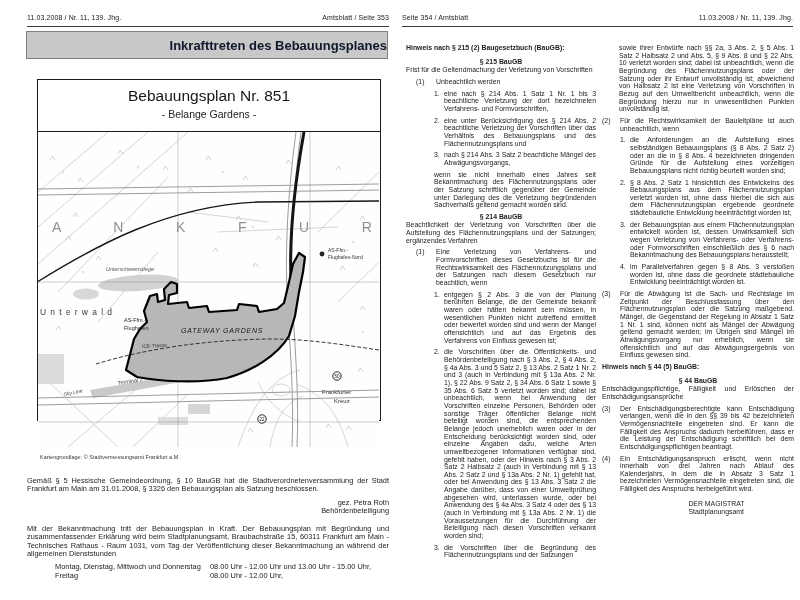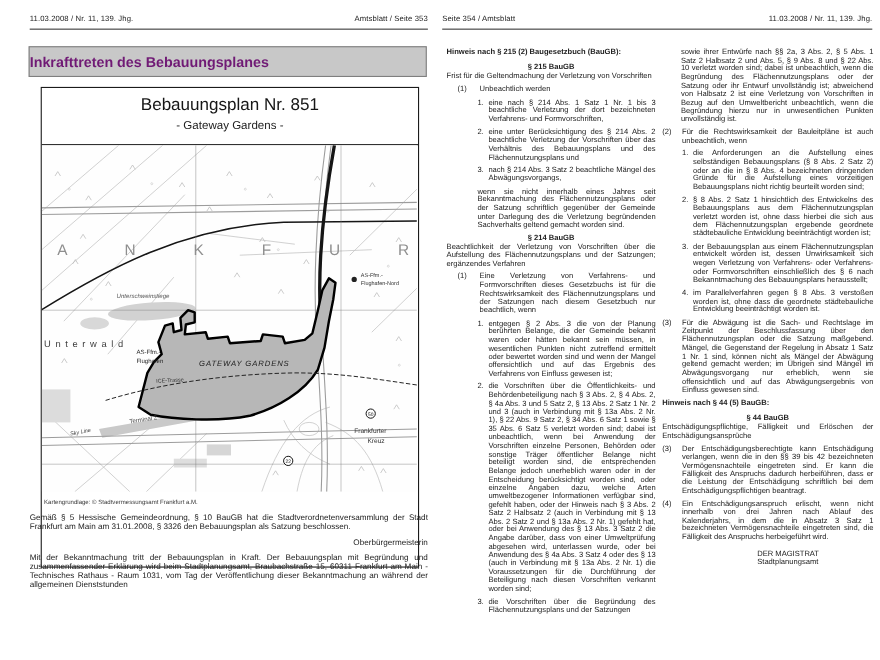--- a/index.html
+++ b/index.html
@@ -3,34 +3,34 @@
 <meta charset="utf-8">
 <style>
   html,body{margin:0;padding:0}
   body{width:800px;height:600px;position:relative;background:#fff;overflow:hidden;
        font-family:"Liberation Sans",sans-serif;color:#1c1c1c;
        -webkit-font-smoothing:antialiased}
   .hdr{position:absolute;display:flex;justify-content:space-between;
        font-size:7px;letter-spacing:.1px;color:#222}
   .rule{position:absolute;height:1px;background:#3a3a3a}
   
-  .titlebar{position:absolute;left:26px;top:42px;width:360px;height:26px;
+  .titlebar{position:absolute;left:26px;top:31px;width:360px;height:26px;
        background:#c8c8c8;border:1px solid #7f7f7f;display:flex;align-items:center;
-       justify-content:flex-start;font-weight:bold;font-size:13px;color:#701a75}
-  .map-box{position:absolute;left:37px;top:79px;width:344px;height:437px;
+       justify-content:flex-end;font-weight:bold;font-size:13px;color:#0f172a}
+  .map-box{position:absolute;left:37px;top:79px;width:344px;height:342px;
        border:1.5px solid #1b1b1b;background:#fff;box-sizing:border-box}
   .map-head{height:52px;border-bottom:1.4px solid #1b1b1b;text-align:center;
        box-sizing:border-box;padding-top:7px}
   .map-title{font-size:15.5px;color:#161616}
   .map-sub{font-size:10.5px;color:#222;margin-top:3px}
   .map-svg{display:block}
   .caption{position:absolute;left:40px;top:454px;font-size:5.5px;color:#3a3a3a}
   .left-body{position:absolute;left:27px;top:467px;width:362px;font-size:7.4px;
        line-height:8.3px;text-align:justify;color:#222}
-  .left-body p{margin:0 0 5px 0}
+  .left-body p{margin:10px 0 5px 0}
   .sig{text-align:right;margin:0 0 6px 0;line-height:8.3px}
   .hours{display:grid;grid-template-columns:155px 1fr;margin:2px 0 4px 28px;
        text-align:left;line-height:8.3px}
   
   .col{position:absolute;top:44px;font-size:6.9px;line-height:7.65px;
        text-align:justify;color:#222}
   .colA{left:406px;width:190px}
   .colB{left:602px;width:192px}
   .hB{font-weight:bold;margin-bottom:6px;text-align:left}
   .hC{font-weight:bold;text-align:center;margin-bottom:1px}
@@ -56,21 +56,21 @@
 </div>
 <div class="rule" style="left:27px;top:26px;width:362px"></div>
 
 <div class="titlebar">
   <span>Inkrafttreten des Bebauungsplanes</span>
 </div>
 
 <div class="map-box">
   <div class="map-head">
     <div class="map-title">Bebauungsplan Nr. 851</div>
-    <div class="map-sub">- Gateway Gardens -</div>
+    <div class="map-sub">- Belange Gardens -</div>
   </div>
   <svg class="map-svg" width="341" height="315" viewBox="0 0 341 315">
     <defs>
       <path id="tree" d="M0,0 l2.5,-4 l2.5,4" stroke="#bdbdbd" fill="none" stroke-width="0.7"></path>
     </defs>
     <rect x="0" y="0" width="341" height="315" fill="#fefefe"></rect>
 
     <g stroke="#c3c3c3" stroke-width="0.7" fill="none">
       <path d="M0,95 L110,0"></path>
         <path d="M0,132 L150,0"></path>
@@ -175,23 +175,30 @@
     <circle cx="224" cy="287" r="4.2" fill="#fff" stroke="#111" stroke-width="0.9"></circle>
     <text x="224" y="289" font-size="4.5" fill="#111" text-anchor="middle">22</text>
   </svg>
 </div>
 
 <div class="caption">Kartengrundlage: © Stadtvermessungsamt Frankfurt a.M.</div>
 
 <div class="left-body">
   <p>Gemäß § 5 Hessische Gemeindeordnung, § 10 BauGB hat die Stadtverordnetenversammlung der Stadt Frankfurt am Main am 31.01.2008, § 3326 den Bebauungsplan als Satzung beschlossen.</p>
   <div class="sig">
-    <div>Oberbürgermeisterin</div>
+    <div>gez. Petra Roth</div>
+    <div>Behördenbeteiligung</div>
   </div>
   <p>Mit der Bekanntmachung tritt der Bebauungsplan in Kraft. Der Bebauungsplan mit Begründung und zusammenfassender Erklärung wird beim Stadtplanungsamt, Braubachstraße 15, 60311 Frankfurt am Main - Technisches Rathaus - Raum 1031, vom Tag der Veröffentlichung dieser Bekanntmachung an während der allgemeinen Dienststunden</p>
+  <div class="hours">
+    <span>Montag, Dienstag, Mittwoch und Donnerstag</span>
+    <span>08.00 Uhr - 12.00 Uhr und 13.00 Uhr - 15.00 Uhr,</span>
+    <span>Freitag</span>
+    <span>08.00 Uhr - 12.00 Uhr,</span>
+  </div>
 </div>
 
 <div class="hdr" style="left:402px;top:14px;width:391px">
   <span>Seite 354 / Amtsblatt</span>
   <span>11.03.2008 / Nr. 11, 139. Jhg.</span>
 </div>
 <div class="rule" style="left:402px;top:26px;width:391px"></div>
 
 <div class="col colA">
   <div class="hB">Hinweis nach § 215 (2) Baugesetzbuch (BauGB):</div>

